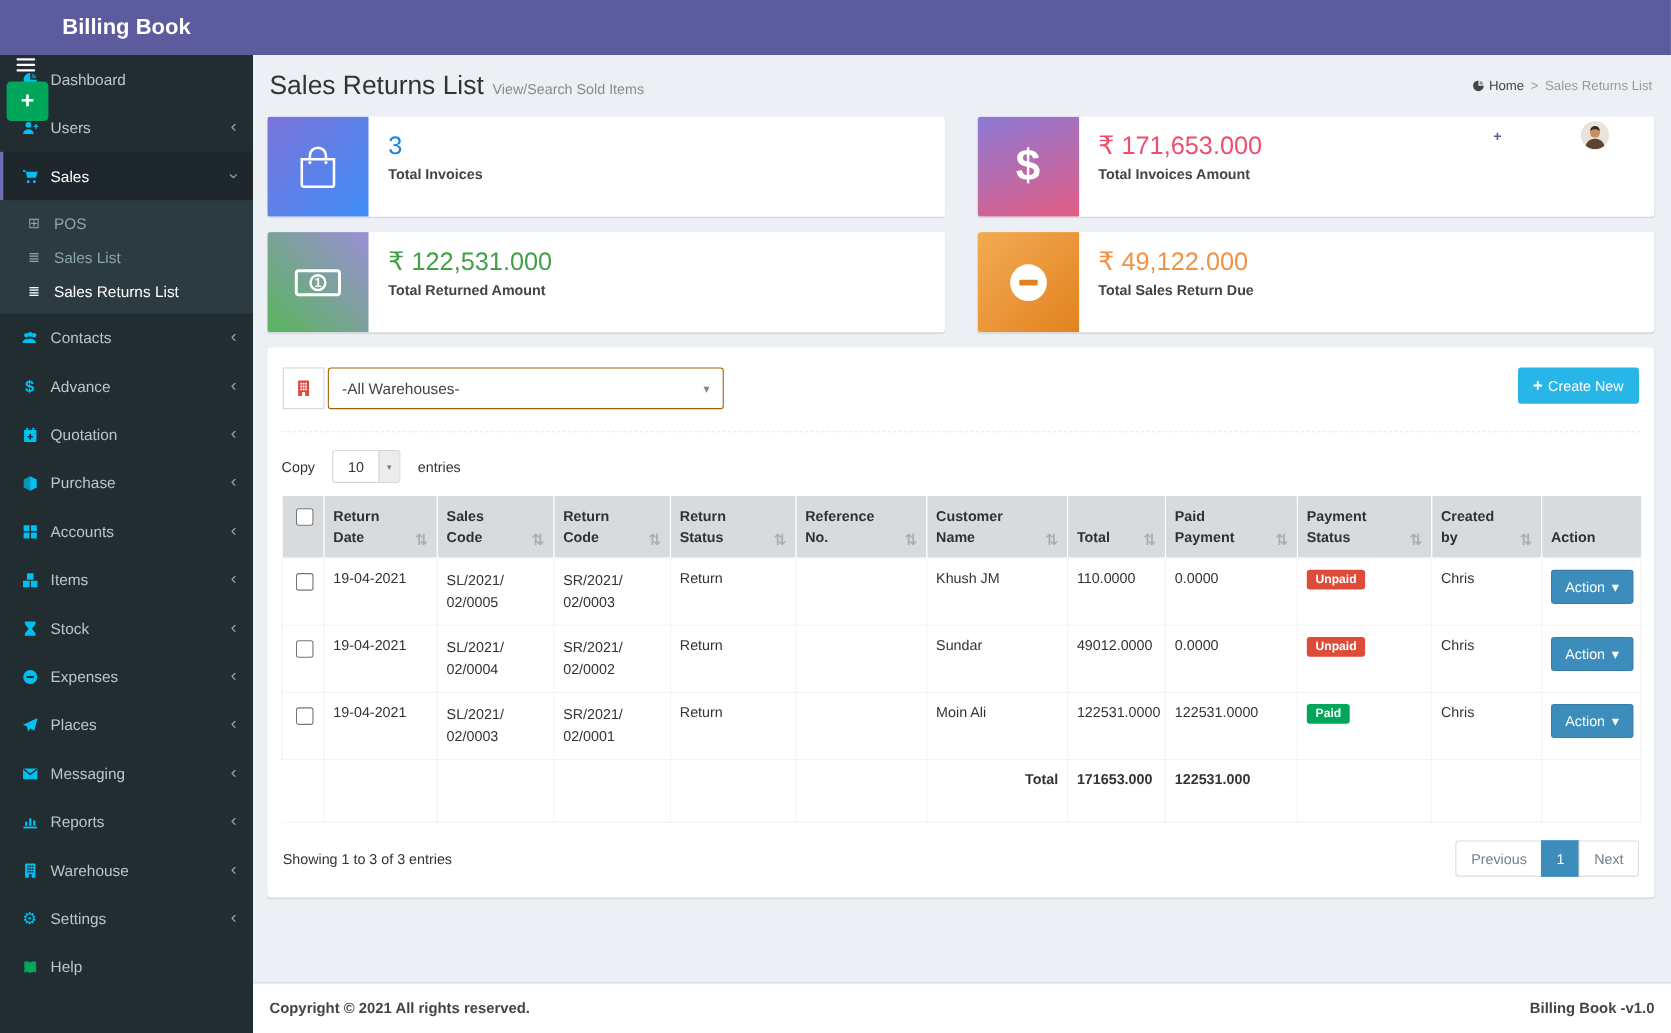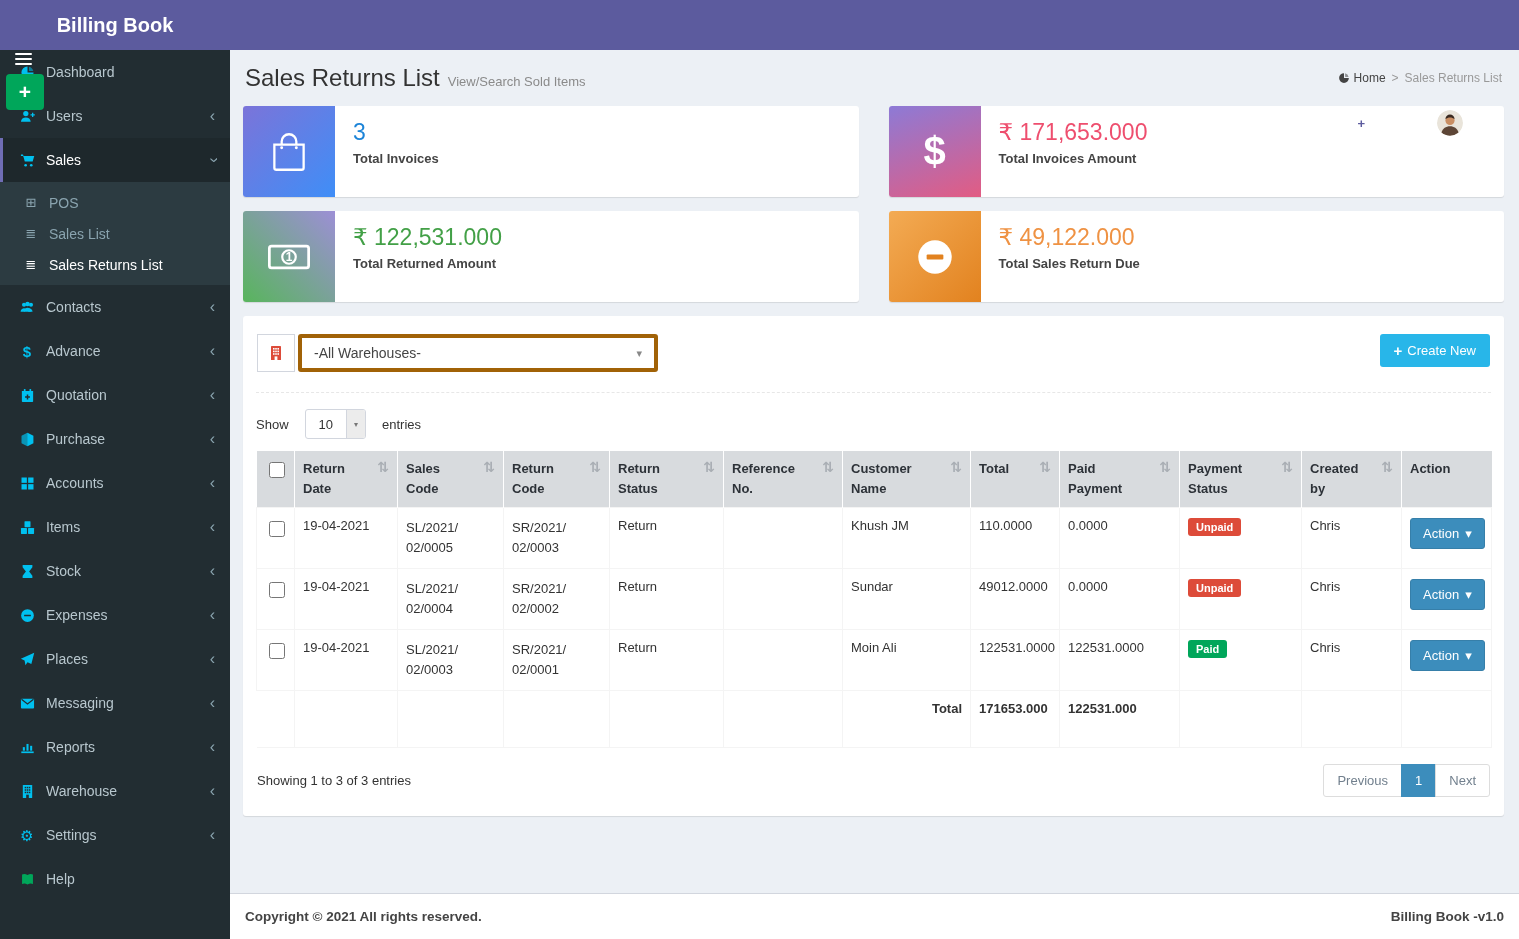--- a/index.html
+++ b/index.html
@@ -58,40 +58,40 @@
   .card-value { font-size:23px; }
   .v-blue{color:#1c84d8;} .v-pink{color:#ee4e6e;} .v-green{color:#43a047;} .v-orange{color:#ef9243;}
   .card-label { font-size:13px; font-weight:bold; color:#444; margin-top:5px; }
   .big-dollar { font-size:40px; font-weight:bold; color:#fff; }
   
   .panel { background:#fff; border-radius:3px; box-shadow:0 1px 1px rgba(0,0,0,.1); margin-top:14px; padding:13px; }
   .filter-row { display:flex; align-items:flex-start; justify-content:space-between; padding:5px 1px 20px; border-bottom:1px dashed #e7e7e7; }
   .wh-group { display:flex; }
   .wh-addon { width:38px; height:38px; border:1px solid #d2d6de; display:flex; align-items:center; justify-content:center; margin-right:3px; background:#fff; }
   .wh-addon svg { width:16px; height:16px; fill:#dd4b39; }
-  .w-select { width:360px; height:38px; border:4px solid #a16207; border-radius:3px; display:flex; align-items:center; justify-content:space-between; padding:0 12px; color:#444; font-size:14px; cursor:pointer; background:#fff;gap:48px; }
+  .w-select { width:360px; height:38px; border:1px solid #a16207; border-radius:3px; display:flex; align-items:center; justify-content:space-between; padding:0 12px; color:#444; font-size:14px; cursor:pointer; background:#fff;gap:48px; }
   .w-select .caret { color:#888; font-size:11px; }
   .btn-create { background:#28b6e9; color:#fff; border:none; border-radius:3px; padding:9px 14px; font-size:13px; cursor:pointer; display:flex; align-items:center; gap:5px; }
   .btn-create .plus { font-size:15px; font-weight:bold; line-height:1; }
   .controls-row { display:flex; align-items:center; margin-top:16px; font-size:13px; color:#333; }
   .pg-select { display:inline-flex; border:1px solid #d2d6de; border-radius:3px; height:30px; margin:0 16px; overflow:hidden; align-items:stretch; cursor:pointer; background:#fff; }
   .pg-select .num { padding:0 13px; display:flex; align-items:center; }
   .pg-select .arr { width:19px; background:#ececec; border-left:1px solid #d2d6de; display:flex; align-items:center; justify-content:center; color:#777; font-size:8px; }
   .ctrl-right { margin-left:auto; display:flex; align-items:center; }
   .export-group { display:flex; }
   .btn-export { background:#3dc6d1; color:#fff; border:none; padding:9px 15px; font-size:13px; cursor:pointer; border-right:1px solid rgba(255,255,255,.65); }
   .btn-export.first { border-radius:3px 0 0 3px; }
   .btn-export.last { border-radius:0 3px 3px 0; border-right:none; }
   .search-label { margin:0 6px 0 13px; font-size:14px; }
   .search-input { width:163px; height:30px; border:1px solid #d2d6de; border-radius:4px; padding:0 8px; font-size:13px; outline:none; }
   
   table.data { width:100%; border-collapse:collapse; table-layout:fixed; margin-top:12px; font-size:13px; }
   .data thead th { background:#d8dbde; color:#2d3238; font-weight:bold; text-align:left; padding:8px; border-left:1px solid #fff; height:56px; vertical-align:top; cursor:pointer; }
   .data thead th:first-child { border-left:none; cursor:default; }
-  .th-flex { display:flex; justify-content:space-between; height:100%; }
+  .th-flex { display:flex; justify-content:space-between; align-items:flex-end; height:100%; }
   .th-label { line-height:1.5; max-width:58px; }
   .th-label.wide { max-width:none; }
   .sort { color:#a9aeb4; font-size:14px; }
   .data tbody td { padding:10px 8px; border:1px solid #f4f4f4; vertical-align:top; color:#333; background:#fff; }
   .data tbody tr { height:57px; }
   .code { display:inline-block; max-width:58px; word-break:break-all; line-height:1.55; }
   .badge { display:inline-block; color:#fff; font-size:11px; font-weight:bold; padding:3px 8px; border-radius:3px; }
   .badge-unpaid { background:#dd4b39; }
   .badge-paid { background:#00a65a; }
   .btn-action { background:#3c8dbc; border:1px solid #367fa9; color:#fff; font-size:13px; padding:7px 12px; border-radius:3px; cursor:pointer; display:inline-flex; gap:6px; align-items:center; }
@@ -439,21 +439,21 @@
             <span class="caret">▾</span>
           </div>
         </div>
         <button class="btn-create">
           <span class="plus">+</span>
           <span>Create New</span>
         </button>
       </div>
 
       <div class="controls-row">
-        <span>Show</span>
+        <span>Copy</span>
         <div class="pg-select">
           <span class="num">10</span>
           <span class="arr">▾</span>
         </div>
         <span>entries</span>
       </div>
 
       <table class="data">
         <colgroup>
           <col style="width:38px">

